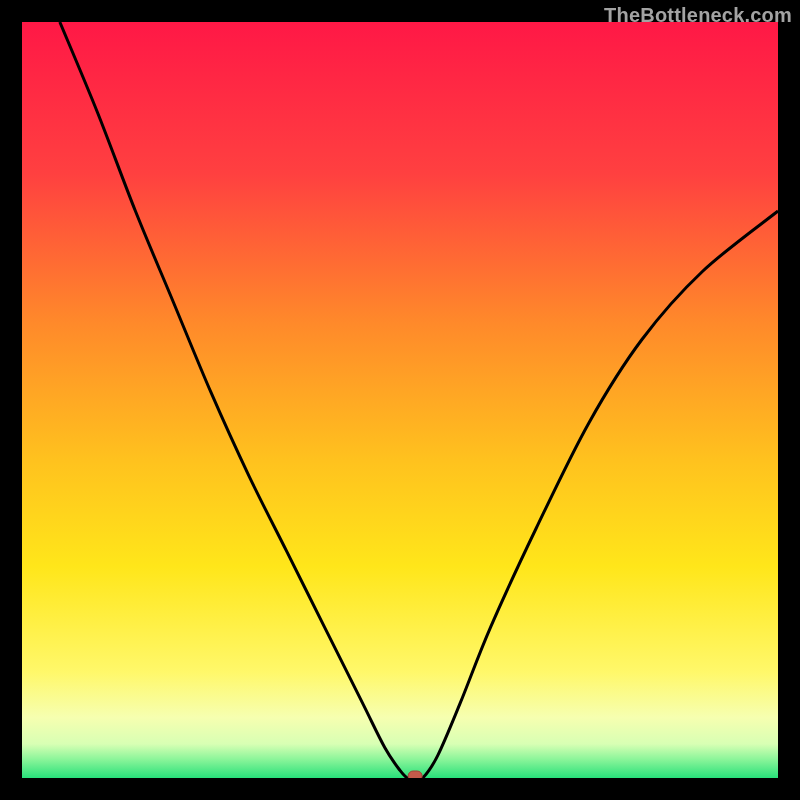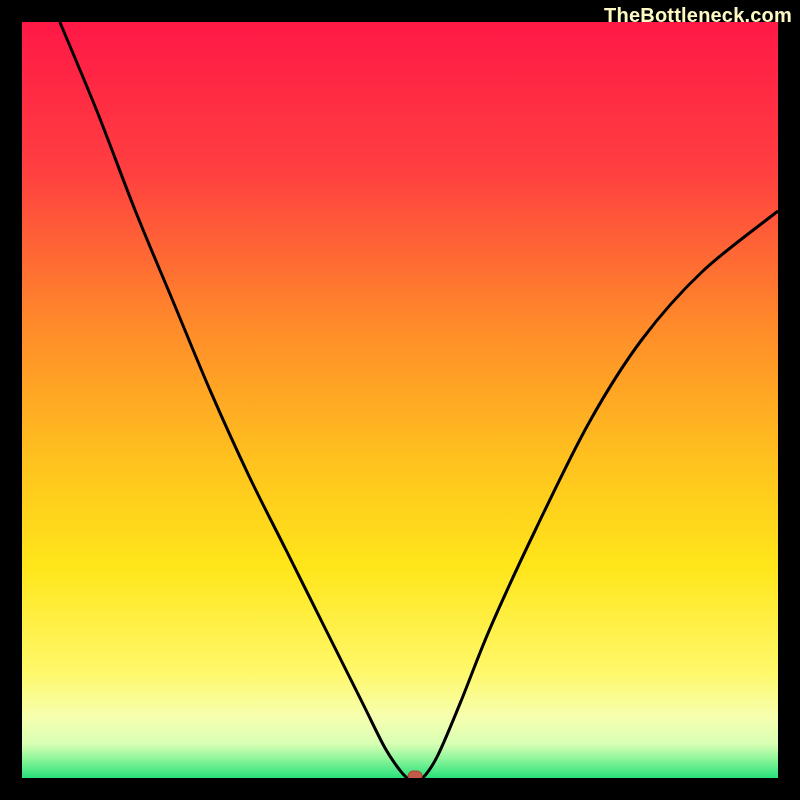--- a/index.html
+++ b/index.html
@@ -22,21 +22,21 @@
     left: 22px;
     top: 22px;
     width: 756px;
     height: 756px;
     overflow: hidden;
   }
   .watermark {
     position: absolute;
     top: 4px;
     right: 8px;
-    color: #fef9c3;
+    color: #a3a3a3;
     font-size: 20px;
     font-weight: 600;
     letter-spacing: 0.2px;
     pointer-events: none;
   }
   svg { display: block; }
 </style>
 </head>
 <body>
 

